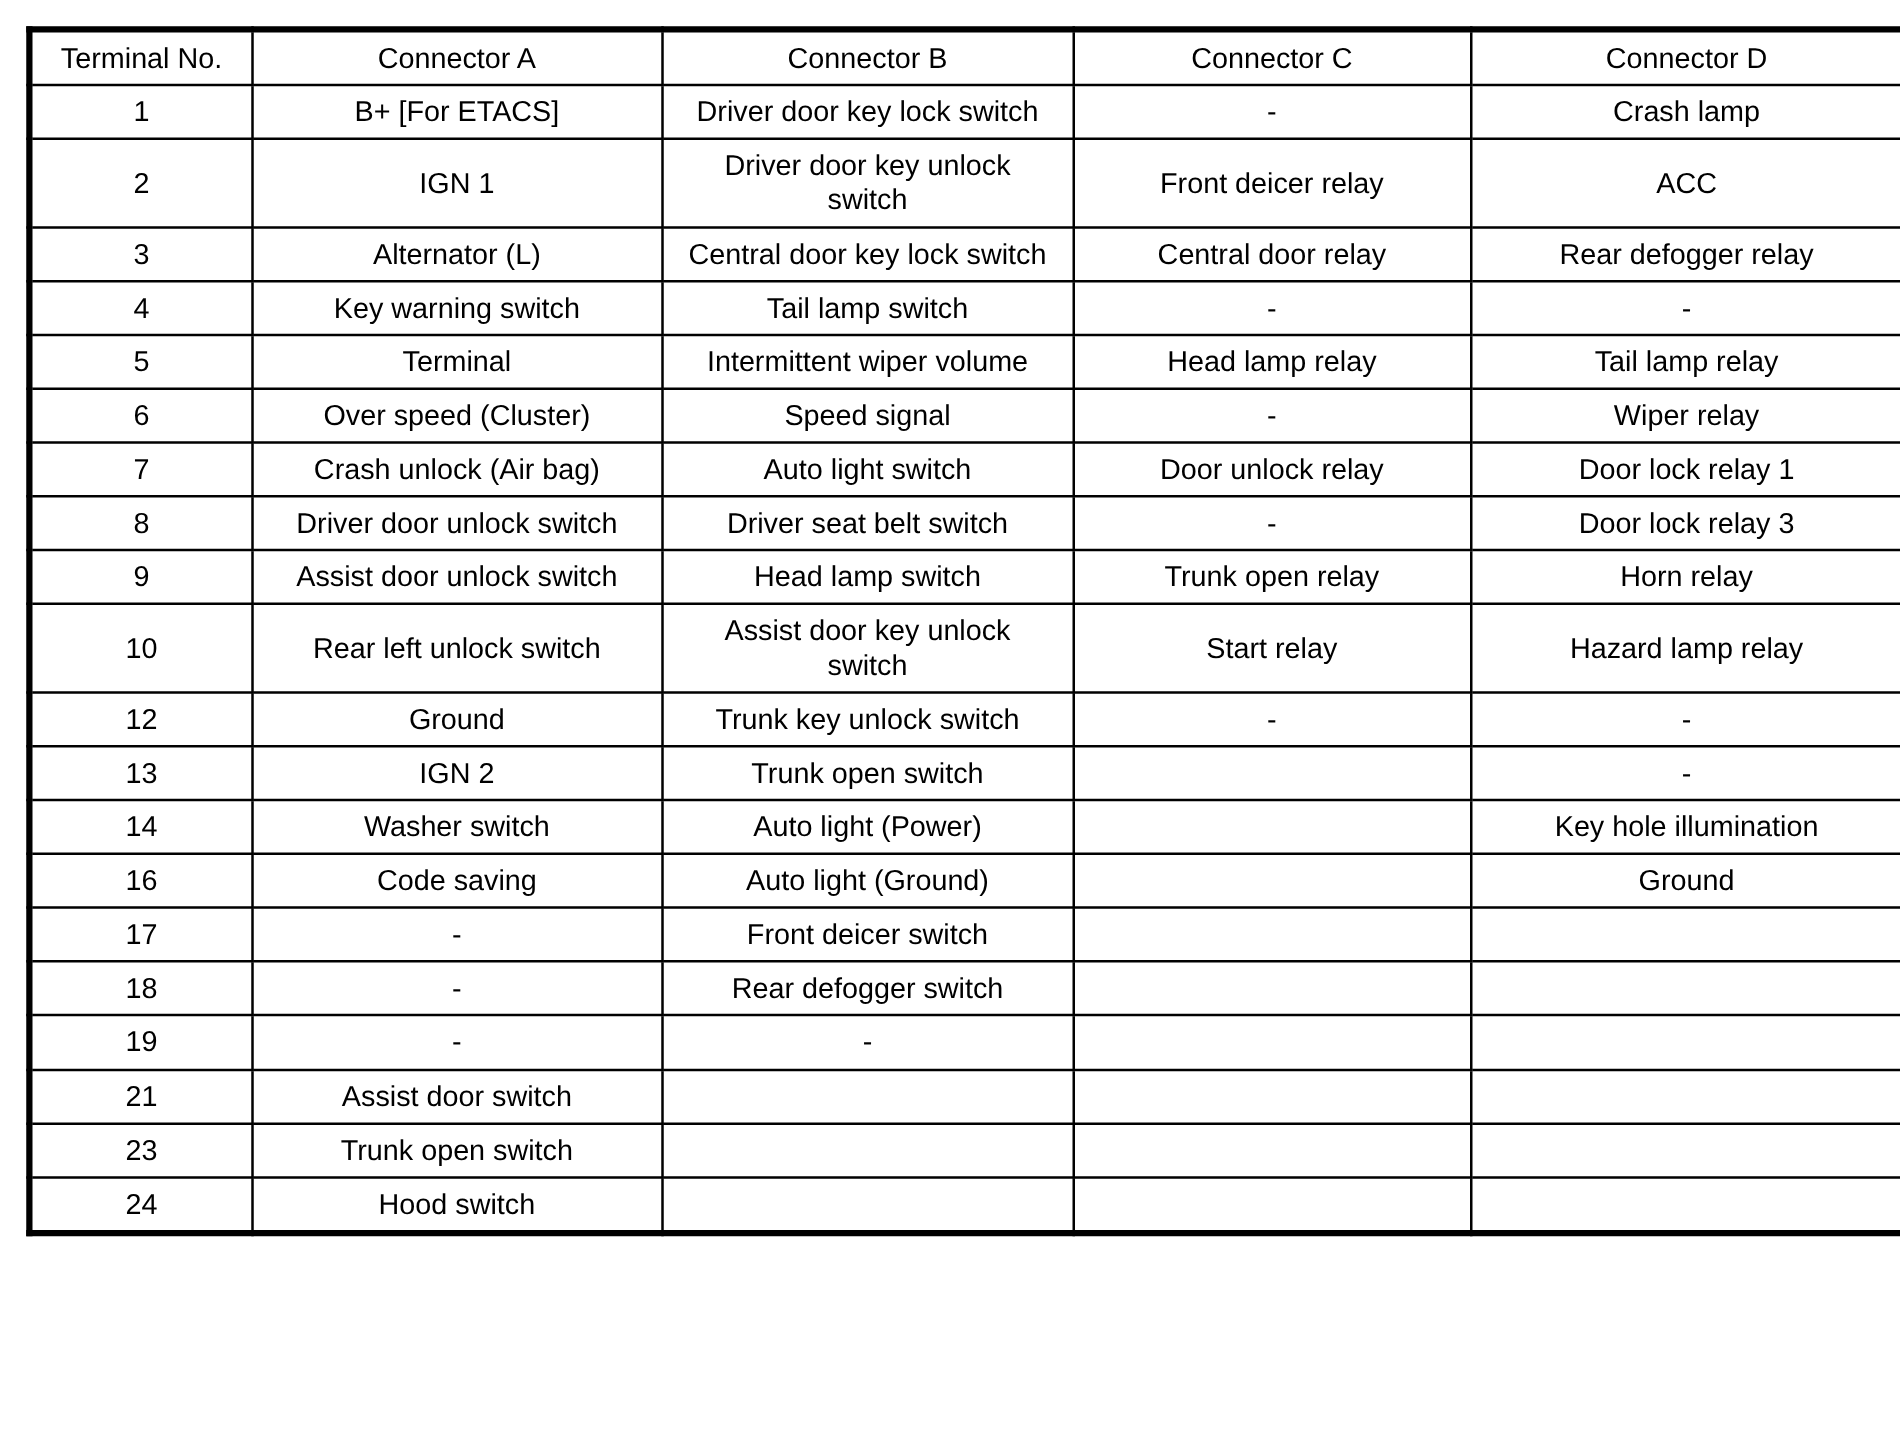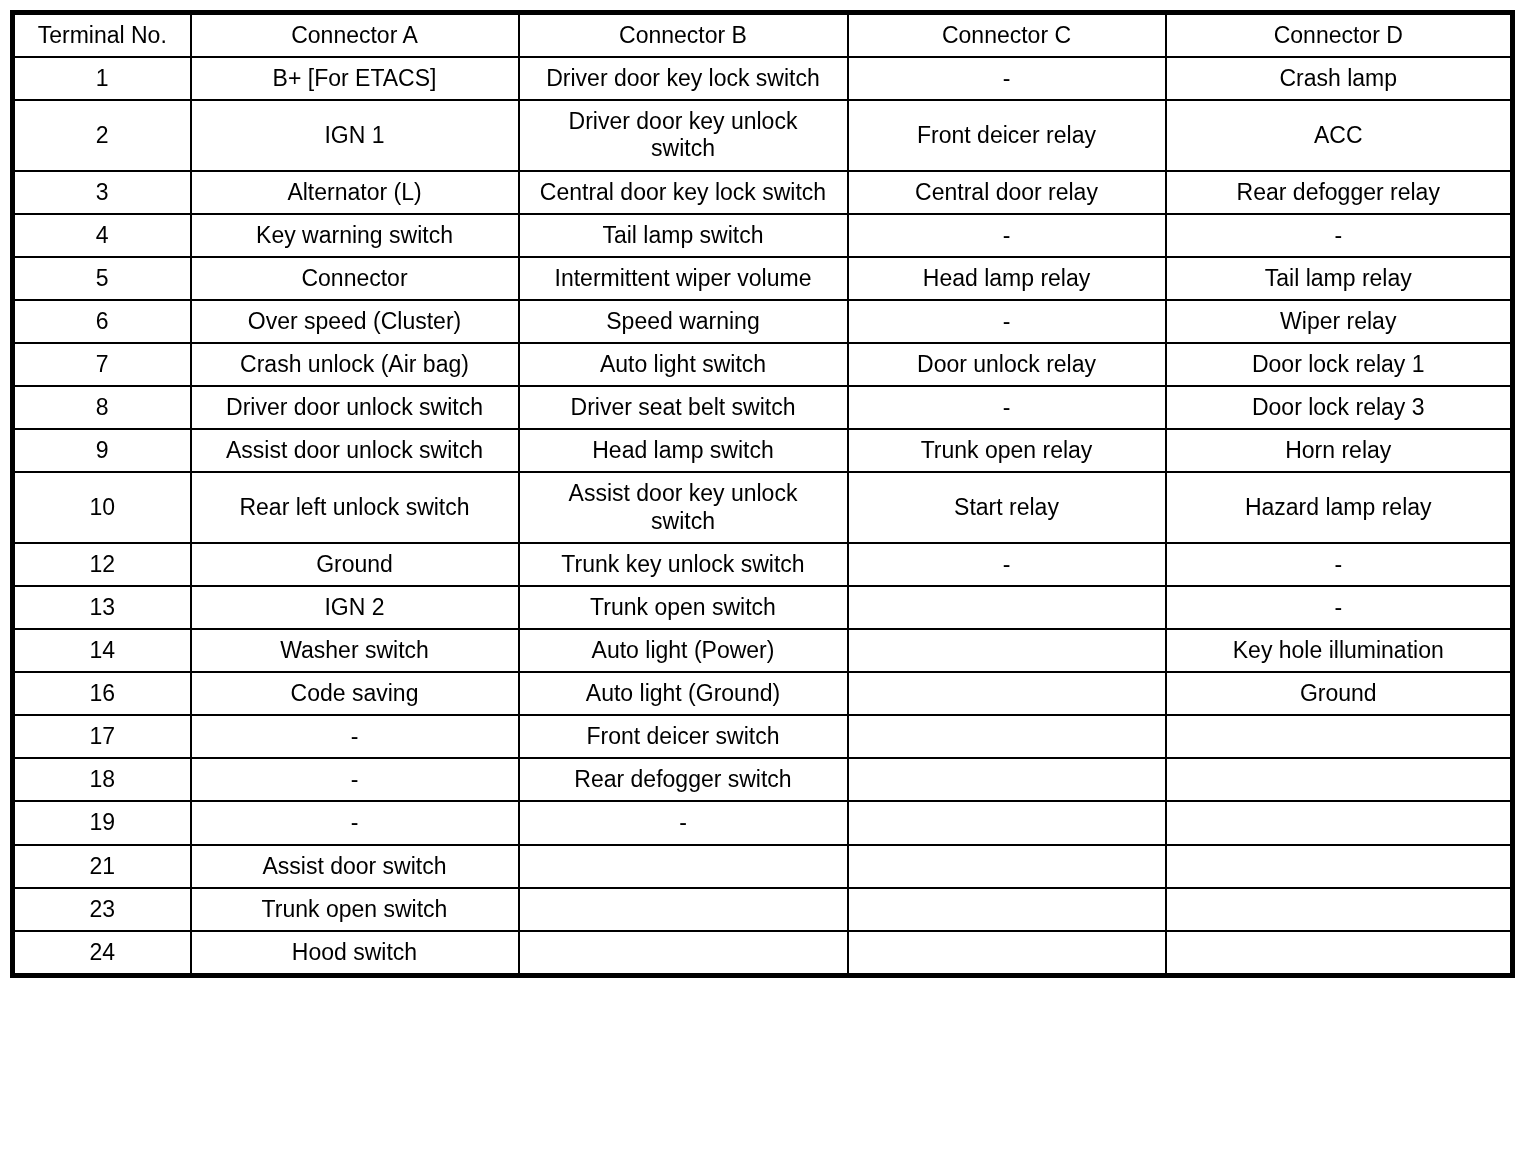--- a/index.html
+++ b/index.html
@@ -6,21 +6,21 @@
     margin: 0;
     padding: 0;
     background: #ffffff;
     font-family: "Liberation Sans", sans-serif;
     color: #000000;
   }
   .page {
     width: 1520px;
     height: 1162px;
     box-sizing: border-box;
-    padding: 10px;
+    padding: 21px;
     background: #ffffff;
   }
   table.connector-table {
     width: 1500px;
     border-collapse: collapse;
     table-layout: fixed;
     border: 5px solid #000000;
     background: #ffffff;
   }
   col.col-terminal { width: 178px; }
@@ -87,29 +87,29 @@
         </tr>
         <tr>
           <td>4</td>
           <td>Key warning switch</td>
           <td>Tail lamp switch</td>
           <td>-</td>
           <td>-</td>
         </tr>
         <tr>
           <td>5</td>
-          <td>Connector</td>
+          <td>Terminal</td>
           <td>Intermittent wiper volume</td>
           <td>Head lamp relay</td>
           <td>Tail lamp relay</td>
         </tr>
         <tr>
           <td>6</td>
           <td>Over speed (Cluster)</td>
-          <td>Speed warning</td>
+          <td>Speed signal</td>
           <td>-</td>
           <td>Wiper relay</td>
         </tr>
         <tr>
           <td>7</td>
           <td>Crash unlock (Air bag)</td>
           <td>Auto light switch</td>
           <td>Door unlock relay</td>
           <td>Door lock relay 1</td>
         </tr>

